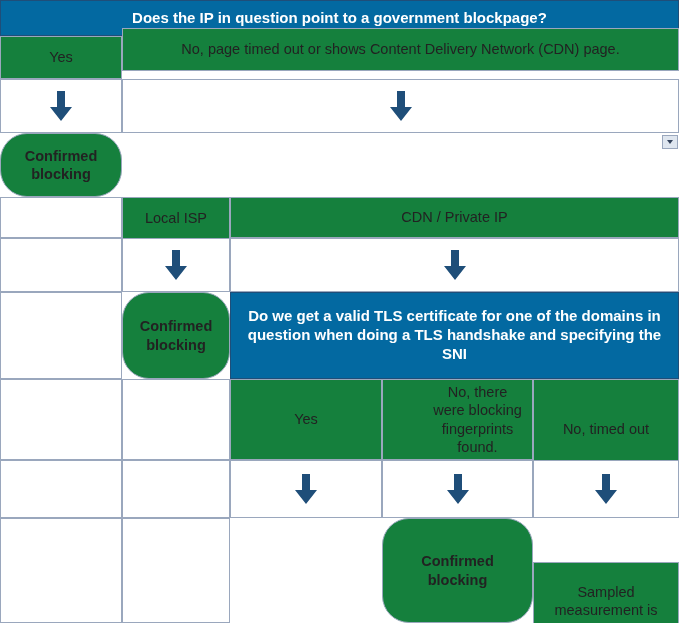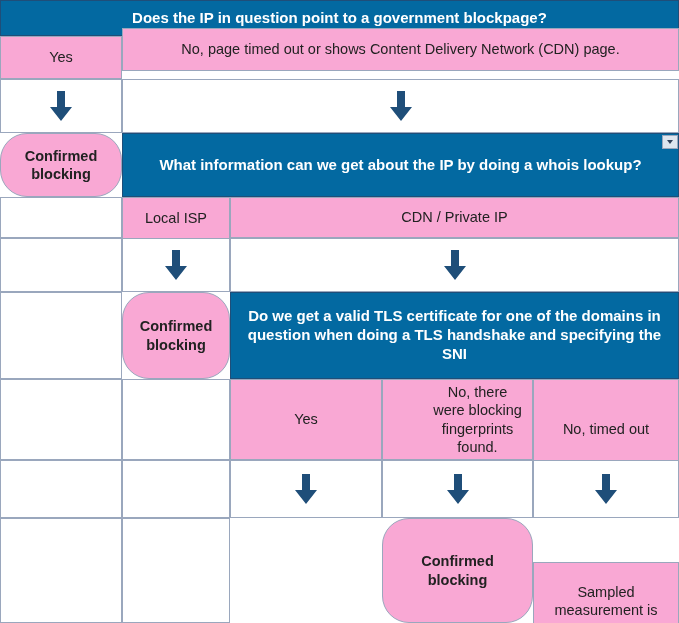--- a/index.html
+++ b/index.html
@@ -23,21 +23,21 @@
     position: absolute;
     box-sizing: border-box;
     border: 1px solid #9aa7bd;
     display: flex;
     align-items: center;
     justify-content: center;
     text-align: center;
     font-size: 14.5px;
     line-height: 1.25;
     padding: 4px 8px;
-    background: #f9a8d4;
+    background: #15803d;
   }
   .blue {
     background: #0369a1;
     border: 1px solid #1f4e79;
     color: #ffffff;
     font-weight: bold;
   }
   .blue.title {
     font-size: 15px;
   }
@@ -106,21 +106,20 @@
       <svg width="26" height="34" viewBox="0 0 26 34" aria-hidden="true">
         <polygon points="9,2 17,2 17,18 24,18 13,32 2,18 9,18" fill="#1f4e79"></polygon>
       </svg>
     </span>
   </div>
 
   <div class="cell bold" style="left:0px; top:133px; width:122px; height:64px; flex-direction:column;">
     <span>Confirmed</span>
     <span>blocking</span>
   </div>
-  <div class="cell blue title" style="left:122px; top:133px; width:557px; height:64px;">What information can we get about the IP by doing a whois lookup?</div>
   <div class="corner-tab" style="left:662px; top:135px;">
     <span class="caret"></span>
   </div>
 
   <div class="blank" style="left:0px; top:197px; width:122px; height:41px;"></div>
   <div class="cell" style="left:122px; top:197px; width:108px; height:42px;">Local ISP</div>
   <div class="cell" style="left:230px; top:197px; width:449px; height:41px;">CDN / Private IP</div>
 
   <div class="blank" style="left:0px; top:238px; width:122px; height:54px;"></div>
   <div class="arrow-cell arrow" style="left:122px; top:238px; width:108px; height:54px;">

